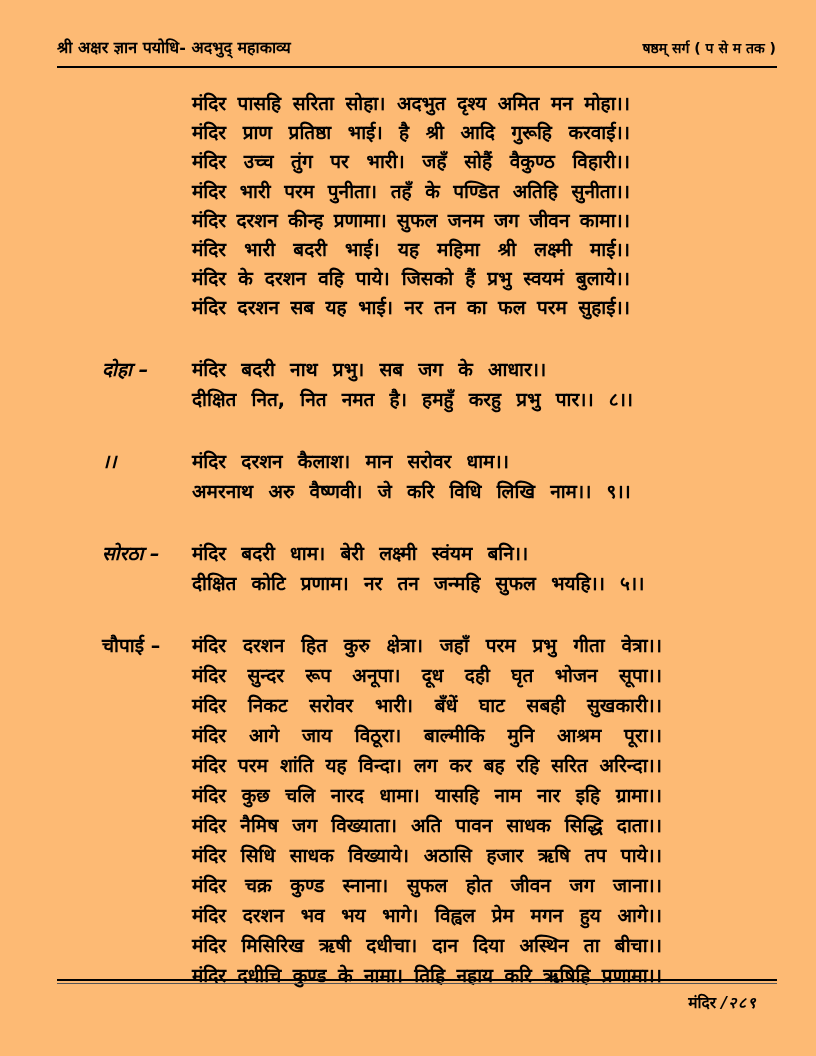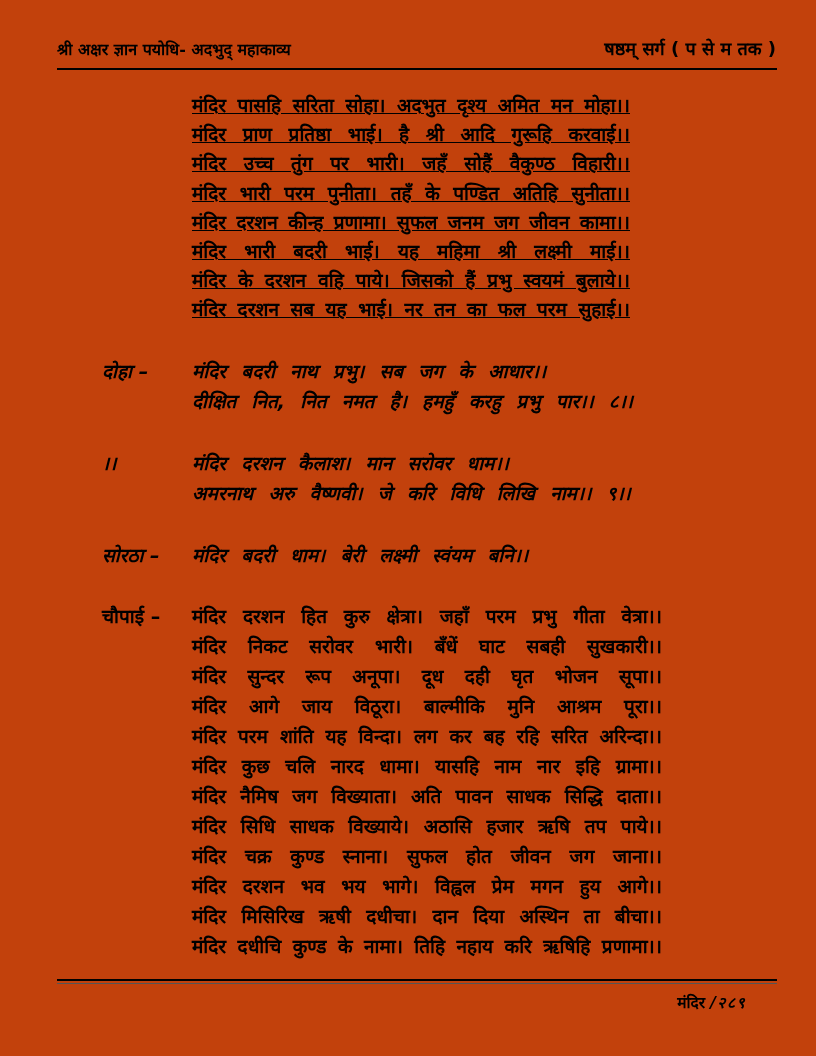--- a/index.html
+++ b/index.html
@@ -1,58 +1,58 @@
 <!DOCTYPE html>
 <html><head>
 <meta charset="utf-8">
 <style>
   html, body { margin:0; padding:0; background:#ffffff; }
   .page {
-    width:816px; height:1056px; position:relative; background:#c2410c;
+    width:816px; height:1056px; position:relative; background:#fdba74;
     font-family:"DejaVu Sans", sans-serif; color:#000; box-sizing:border-box;
     overflow:hidden;
   }
   
   .hdr {
     display:flex; justify-content:space-between; align-items:baseline;
     padding:36px 40px 0 57px;
   }
   .hdr-left  { font-size:16px;   font-weight:700; white-space:nowrap; }
-  .hdr-right { font-size:18px; font-weight:700; white-space:nowrap;text-align:right; }
+  .hdr-right { font-size:14px; font-weight:700; white-space:nowrap;text-align:right; }
   .header-rule { margin:8px 39px 0 57px; border-top:2.5px solid #000; height:0; }
 
   
   main { padding:21px 0 0 102px; }
   section.verse-section { display:flex; align-items:flex-start; }
   section.verse-section + section.verse-section { margin-top:31px; }
   .section-label {
     width:90px; flex:none; font-size:19px; font-weight:700; line-height:30px;
     white-space:nowrap;
   }
   .section-lines { min-width:0; }
   .verse-line {
     margin:0; font-size:19px; font-weight:700; line-height:29.2px;
     white-space:nowrap;
   }
   
   section.plain .verse-line { text-align:justify; text-align-last:justify; white-space:normal; }
-  section.s0 .section-lines { width:438px;text-decoration:underline; }
+  section.s0 .section-lines { width:438px; }
   section.s4 .section-lines { width:470px; }
   section.s4 .verse-line { line-height:30px; }
   
-  section.italic .verse-line  { font-style:italic; word-spacing:0.45em; line-height:30.5px; }
+  section.italic .verse-line  { word-spacing:0.45em; line-height:30.5px; }
   section.italic .section-label { font-style:italic; }
 
   
   .footer-rule {
     position:absolute; left:57px; right:39px; top:979px; height:2px;
     border-top:2.5px solid #000; border-bottom:1px solid #555;
   }
   .footer-text {
-    position:absolute; top:991px; right:70px;
+    position:absolute; top:991px; right:59px;
     font-size:15.5px; font-weight:700; white-space:nowrap;
   }
   .footer-text .pagenum { font-style:italic; margin-left:5px; letter-spacing:1.5px; }
 </style>
 </head>
 <body>
 
 <div class="page">
 
   <div class="hdr">
@@ -89,29 +89,30 @@
       <div class="section-lines">
           <p class="verse-line">मंदिर दरशन कैलाश। मान सरोवर धाम।।</p>
           <p class="verse-line">अमरनाथ अरु वैष्णवी। जे करि विधि लिखि नाम।। ९।।</p>
         </div>
     </section>
 
     <section class="verse-section italic s3">
       <div class="section-label">सोरठा –</div>
       <div class="section-lines">
           <p class="verse-line">मंदिर बदरी धाम। बेरी लक्ष्मी स्वंयम बनि।।</p>
+          <p class="verse-line">दीक्षित कोटि प्रणाम। नर तन जन्महि सुफल भयहि।। ५।।</p>
         </div>
     </section>
 
     <section class="verse-section plain s4">
       <div class="section-label">चौपाई –</div>
       <div class="section-lines">
           <p class="verse-line">मंदिर दरशन हित कुरु क्षेत्रा। जहाँ परम प्रभु गीता वेत्रा।।</p>
+          <p class="verse-line">मंदिर सुन्दर रूप अनूपा। दूध दही घृत भोजन सूपा।।</p>
           <p class="verse-line">मंदिर निकट सरोवर भारी। बँधें घाट सबही सुखकारी।।</p>
-          <p class="verse-line">मंदिर सुन्दर रूप अनूपा। दूध दही घृत भोजन सूपा।।</p>
           <p class="verse-line">मंदिर आगे जाय विठूरा। बाल्मीकि मुनि आश्रम पूरा।।</p>
           <p class="verse-line">मंदिर परम शांति यह विन्दा। लग कर बह रहि सरित अरिन्दा।।</p>
           <p class="verse-line">मंदिर कुछ चलि नारद धामा। यासहि नाम नार इहि ग्रामा।।</p>
           <p class="verse-line">मंदिर नैमिष जग विख्याता। अति पावन साधक सिद्धि दाता।।</p>
           <p class="verse-line">मंदिर सिधि साधक विख्याये। अठासि हजार ऋषि तप पाये।।</p>
           <p class="verse-line">मंदिर चक्र कुण्ड स्नाना। सुफल होत जीवन जग जाना।।</p>
           <p class="verse-line">मंदिर दरशन भव भय भागे। विह्वल प्रेम मगन हुय आगे।।</p>
           <p class="verse-line">मंदिर मिसिरिख ऋषी दधीचा। दान दिया अस्थिन ता बीचा।।</p>
           <p class="verse-line">मंदिर दधीचि कुण्ड के नामा। तिहि नहाय करि ऋषिहि प्रणामा।।</p>
         </div>

